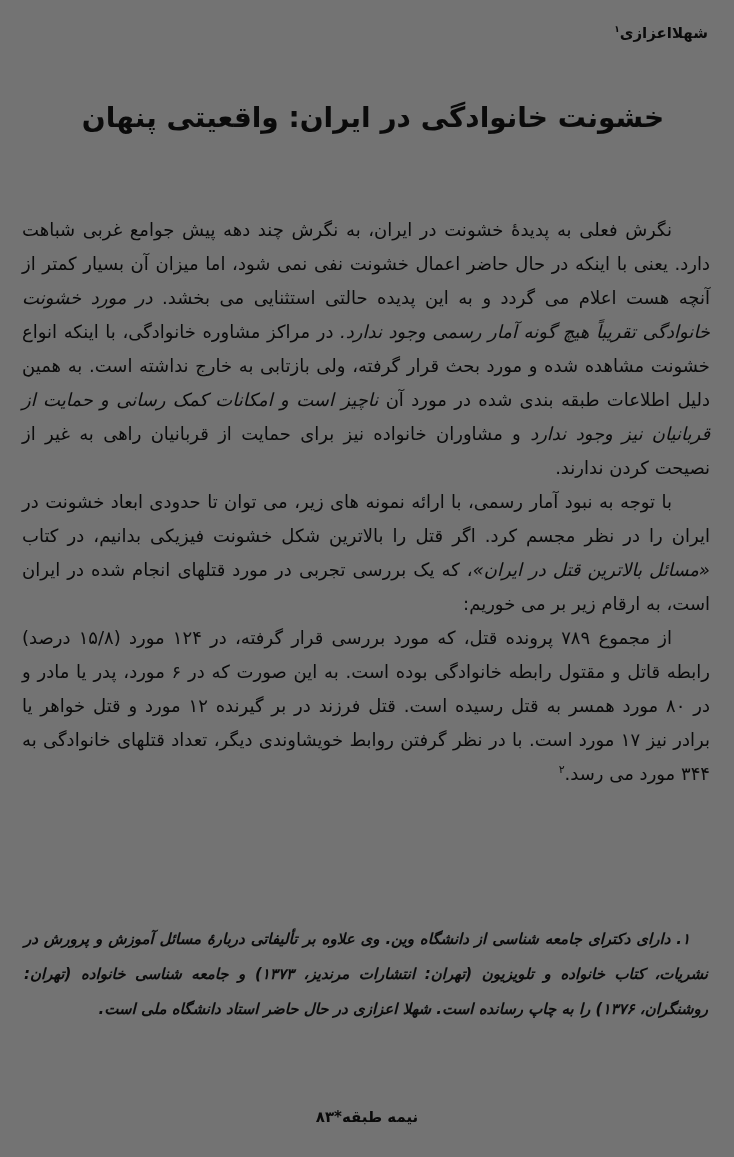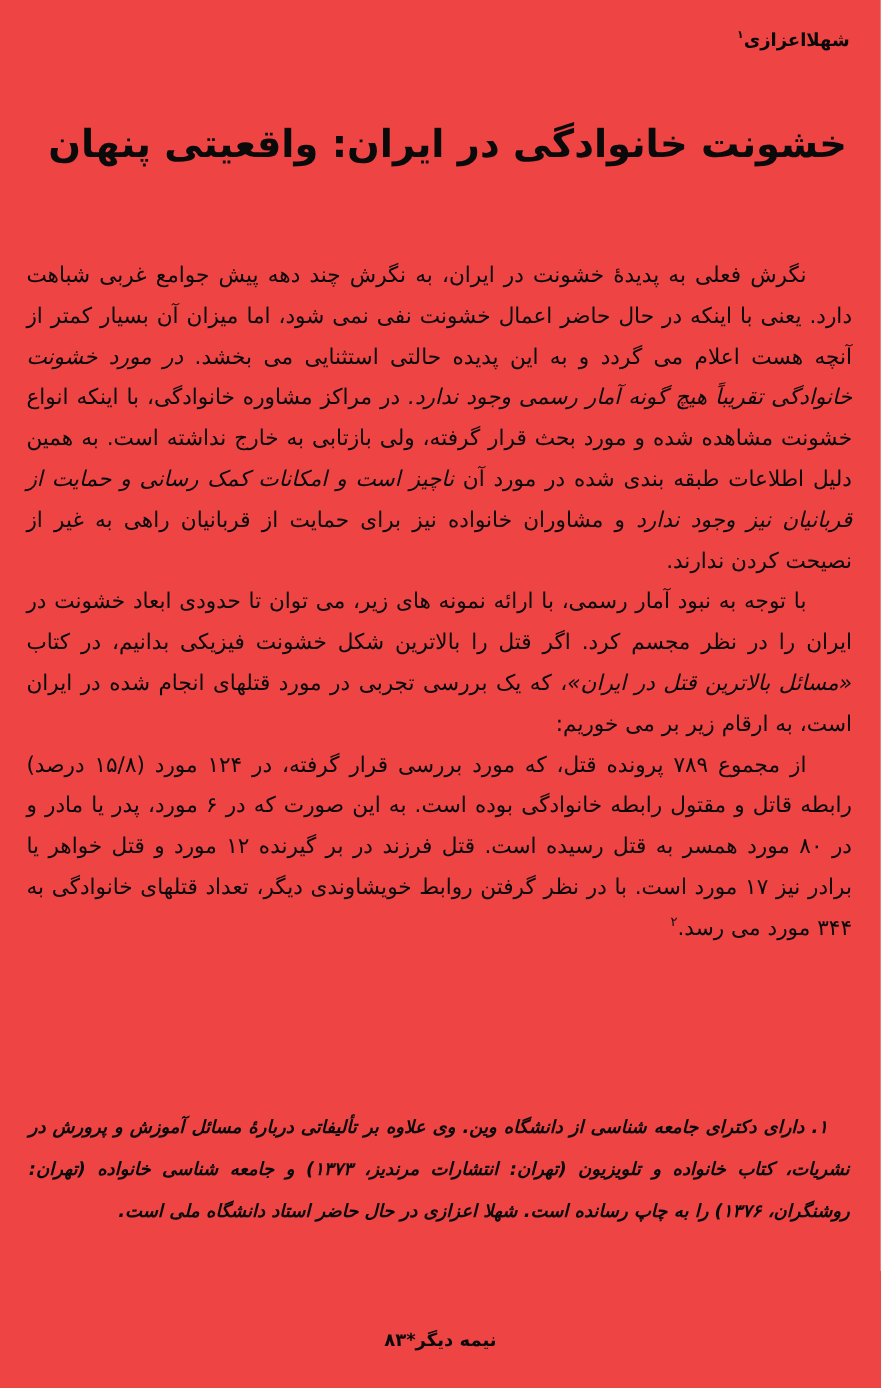--- a/index.html
+++ b/index.html
@@ -5,21 +5,21 @@
   html, body {
     margin: 0;
     padding: 0;
     background: #e8e8e8;
   }
   .page {
     position: relative;
     width: 734px;
     height: 1157px;
     margin: 0 auto;
-    background: #ef4444;
+    background: #737373;
     color: #0a0a0a;
     direction: rtl;
     font-family: "DejaVu Sans", sans-serif;
     overflow: hidden;
   }
   .author-line {
     position: absolute;
     top: 24px;
     right: 26px;
     font-size: 15px;
@@ -30,21 +30,21 @@
     font-size: 9px;
     vertical-align: super;
   }
   .doc-title {
     position: absolute;
     top: 98px;
     right: 0;
     left: 12px;
     margin: 0;
     text-align: center;
-    font-size: 32px;
+    font-size: 28px;
     font-weight: bold;
     line-height: 1.4;
   }
   .body-text {
     position: absolute;
     top: 213px;
     right: 24px;
     left: 22px;
     font-size: 18px;
     line-height: 34px;
@@ -102,16 +102,16 @@
     <p><span>نگرش فعلی به پدیدۀ خشونت در ایران، به نگرش چند دهه پیش جوامع غربی شباهت دارد. یعنی با اینکه در حال حاضر اعمال خشونت نفی نمی شود، اما میزان آن بسیار کمتر از آنچه هست اعلام می گردد و به این پدیده حالتی استثنایی می بخشد. </span><span class="seg-em">در مورد خشونت خانوادگی تقریباً هیچ گونه آمار رسمی وجود ندارد.</span><span> در مراکز مشاوره خانوادگی، با اینکه انواع خشونت مشاهده شده و مورد بحث قرار گرفته، ولی بازتابی به خارج نداشته است. به همین دلیل اطلاعات طبقه بندی شده در مورد آن </span><span class="seg-em">ناچیز است و امکانات کمک رسانی و حمایت از قربانیان نیز وجود ندارد</span><span> و مشاوران خانواده نیز برای حمایت از قربانیان راهی به غیر از نصیحت کردن ندارند.</span></p>
     <p><span>با توجه به نبود آمار رسمی، با ارائه نمونه های زیر، می توان تا حدودی ابعاد خشونت در ایران را در نظر مجسم کرد. اگر قتل را بالاترین شکل خشونت فیزیکی بدانیم، در کتاب </span><span class="seg-em">«مسائل بالاترین قتل در ایران»</span><span>، که یک بررسی تجربی در مورد قتلهای انجام شده در ایران است، به ارقام زیر بر می خوریم:</span></p>
     <p><span>از مجموع ۷۸۹ پرونده قتل، که مورد بررسی قرار گرفته، در ۱۲۴ مورد (۱۵/۸ درصد) رابطه قاتل و مقتول رابطه خانوادگی بوده است. به این صورت که در ۶ مورد، پدر یا مادر و در ۸۰ مورد همسر به قتل رسیده است. قتل فرزند در بر گیرنده ۱۲ مورد و قتل خواهر یا برادر نیز ۱۷ مورد است. با در نظر گرفتن روابط خویشاوندی دیگر، تعداد قتلهای خانوادگی به ۳۴۴ مورد می رسد.</span><span class="seg-sup">۲</span></p>
   </div>
 
   <div class="footnotes">
     <p>۱. دارای دکترای جامعه شناسی از دانشگاه وین. وی علاوه بر تألیفاتی دربارۀ مسائل آموزش و پرورش در نشریات، کتاب خانواده و تلویزیون (تهران: انتشارات مرندیز، ۱۳۷۳) و جامعه شناسی خانواده (تهران: روشنگران، ۱۳۷۶) را به چاپ رسانده است. شهلا اعزازی در حال حاضر استاد دانشگاه ملی است.</p>
   </div>
 
   <div class="page-footer">
-    <span>نیمه دیگر</span><span>*</span><span>۸۳</span>
+    <span>نیمه طبقه</span><span>*</span><span>۸۳</span>
   </div>
 
 </div>
 
 </body></html>

